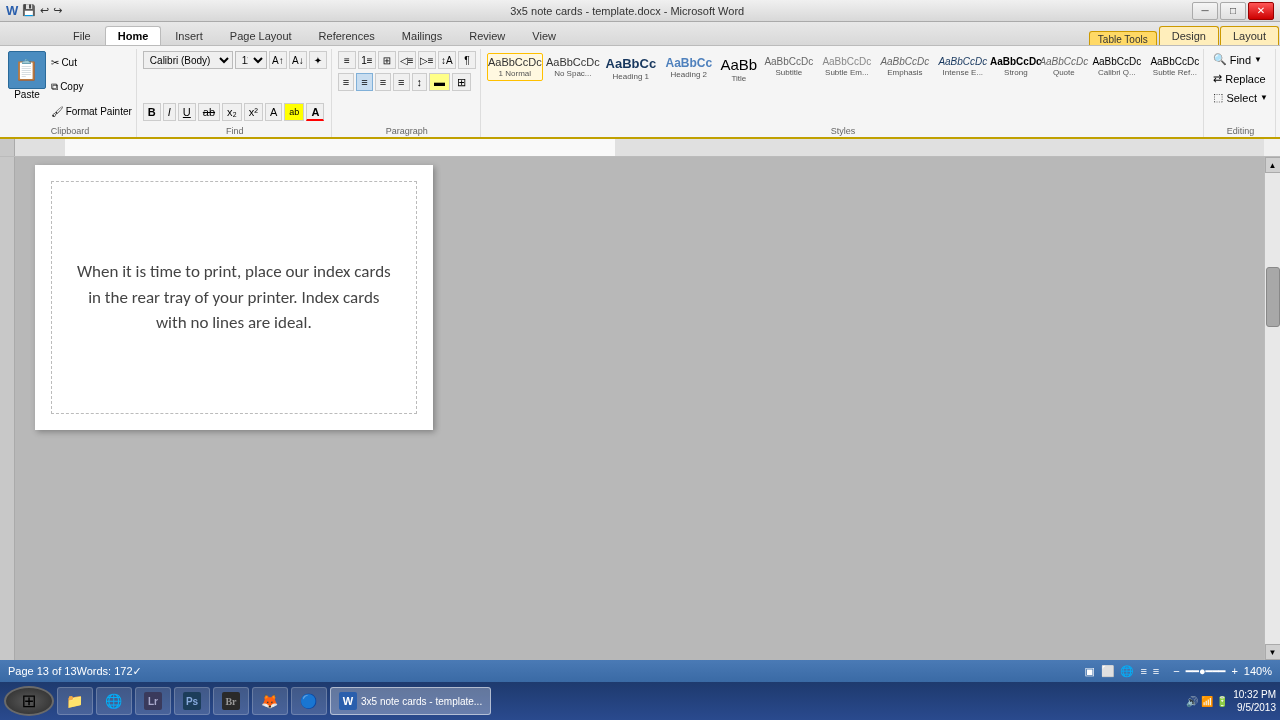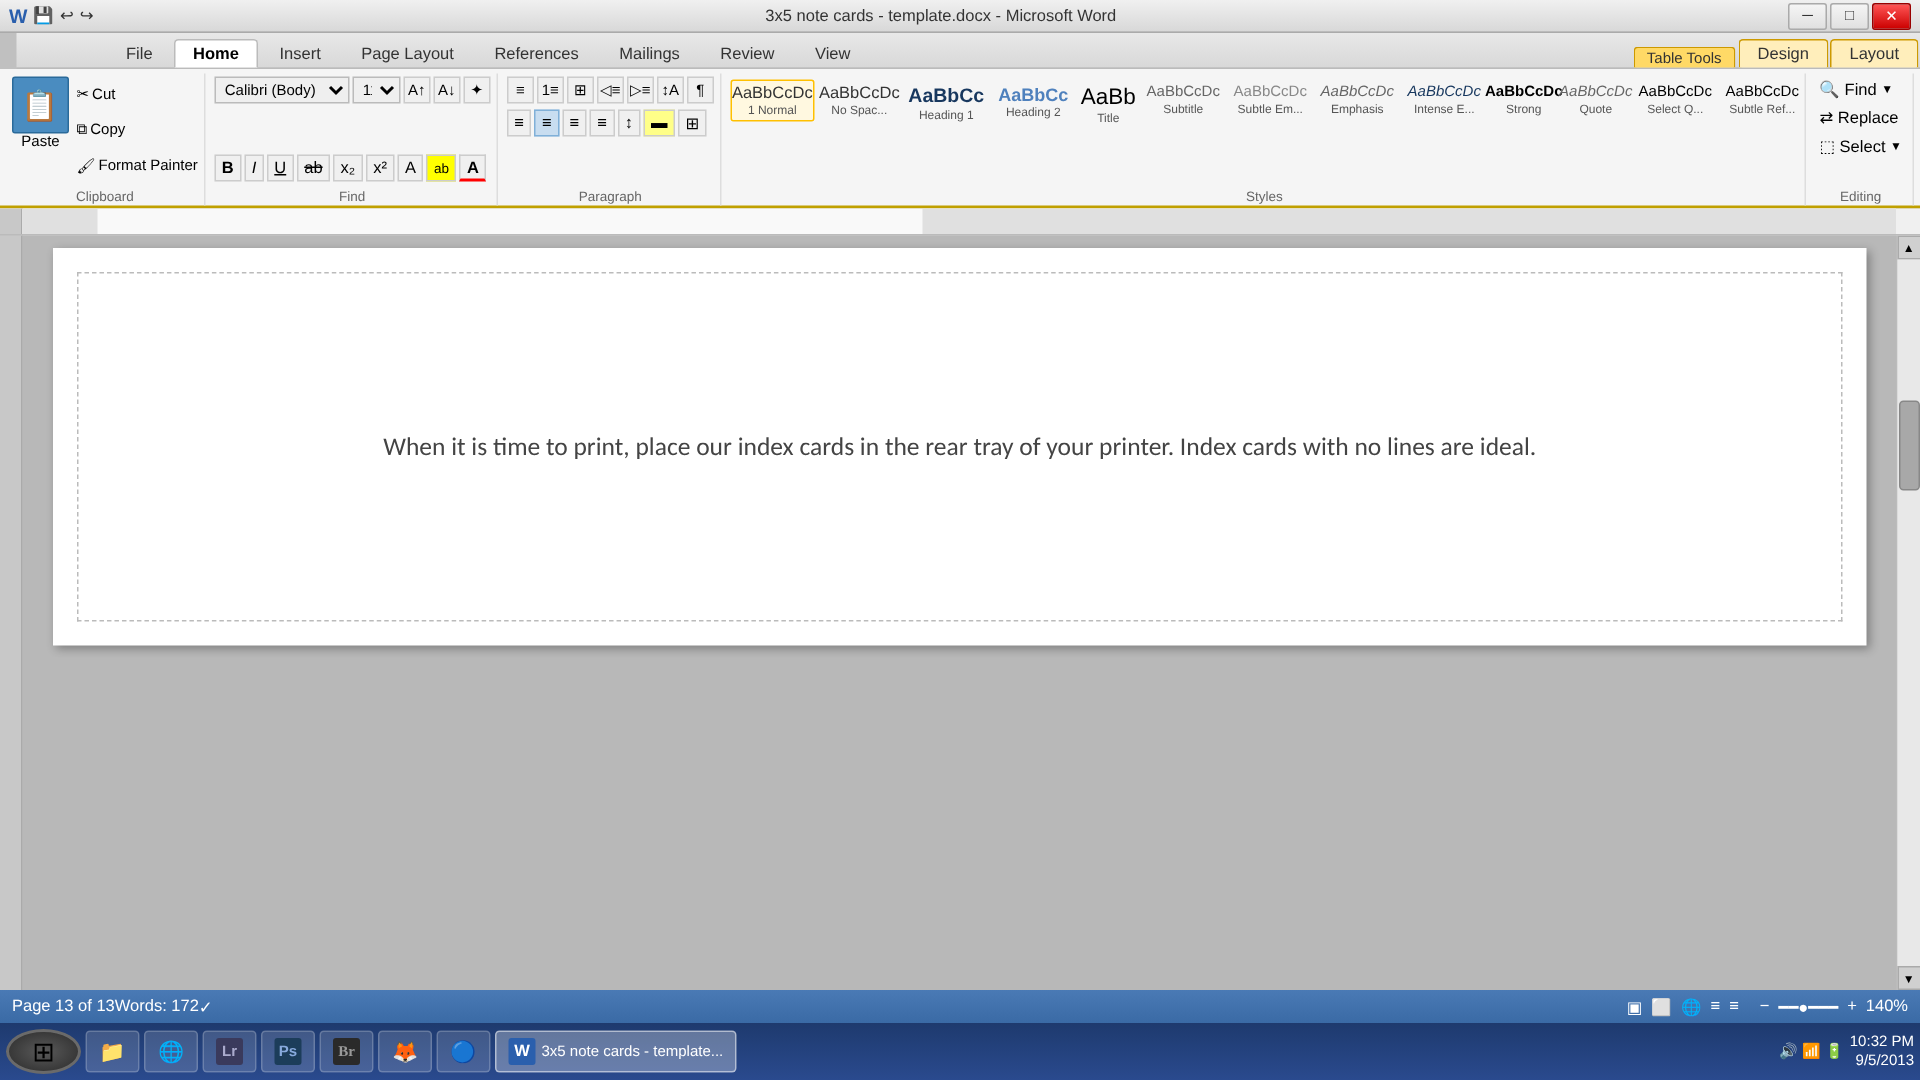--- a/index.html
+++ b/index.html
@@ -23,21 +23,20 @@
     .tb-btn { width: 26px; height: 18px; border: 1px solid #aaa; background: linear-gradient(to bottom, #f5f5f5, #e0e0e0); font-size: 10px; display: flex; align-items: center; justify-content: center; cursor: pointer; border-radius: 2px; }
 
     
     .ribbon-tabs {
       height: 24px;
       background: linear-gradient(to bottom, #e8e8e8, #d8d8d8);
       display: flex;
       align-items: flex-end;
       padding-left: 60px;
       border-bottom: 1px solid #bbb;
-      margin-left: 11px;
     }
     .ribbon-tab {
       padding: 3px 12px;
       font-size: 11px;
       color: #333;
       cursor: pointer;
       border: 1px solid transparent;
       border-bottom: none;
       border-radius: 3px 3px 0 0;
       margin-right: 1px;
@@ -147,21 +146,21 @@
       display: flex;
       position: relative;
     }
     .doc-content {
       flex: 1;
       padding: 8px 20px;
       overflow: hidden;
     }
     .page-grid {
       display: grid;
-      grid-template-columns: 1fr;
+      grid-template-columns: 1fr 1fr 1fr;
       grid-template-rows: auto auto;
       gap: 8px;
     }
     .card-page {
       background: white;
       box-shadow: 2px 2px 6px rgba(0,0,0,0.3);
       padding: 16px;
       min-height: 265px;
       display: flex;
       align-items: flex-start;
@@ -400,21 +399,21 @@
       <div class="style-item" style="min-width:46px;">
         <div class="style-preview" style="font-size:10px;font-weight:bold;">AaBbCcDc</div>
         <div class="style-label">Strong</div>
       </div>
       <div class="style-item" style="min-width:46px;">
         <div class="style-preview" style="font-size:10px;font-style:italic;color:#666;">AaBbCcDc</div>
         <div class="style-label">Quote</div>
       </div>
       <div class="style-item" style="min-width:56px;">
         <div class="style-preview" style="font-size:10px;">AaBbCcDc</div>
-        <div class="style-label">Select Q...</div>
+        <div class="style-label">Calibri Q...</div>
       </div>
       <div class="style-item" style="min-width:56px;">
         <div class="style-preview" style="font-size:10px;">AaBbCcDc</div>
         <div class="style-label">Subtle Ref...</div>
       </div>
 
       <div class="ribbon-group-label">Styles</div>
     </div>
 
     <div class="ribbon-group" style="flex-direction:column;align-items:flex-start;padding-bottom:14px;min-width:70px;">

